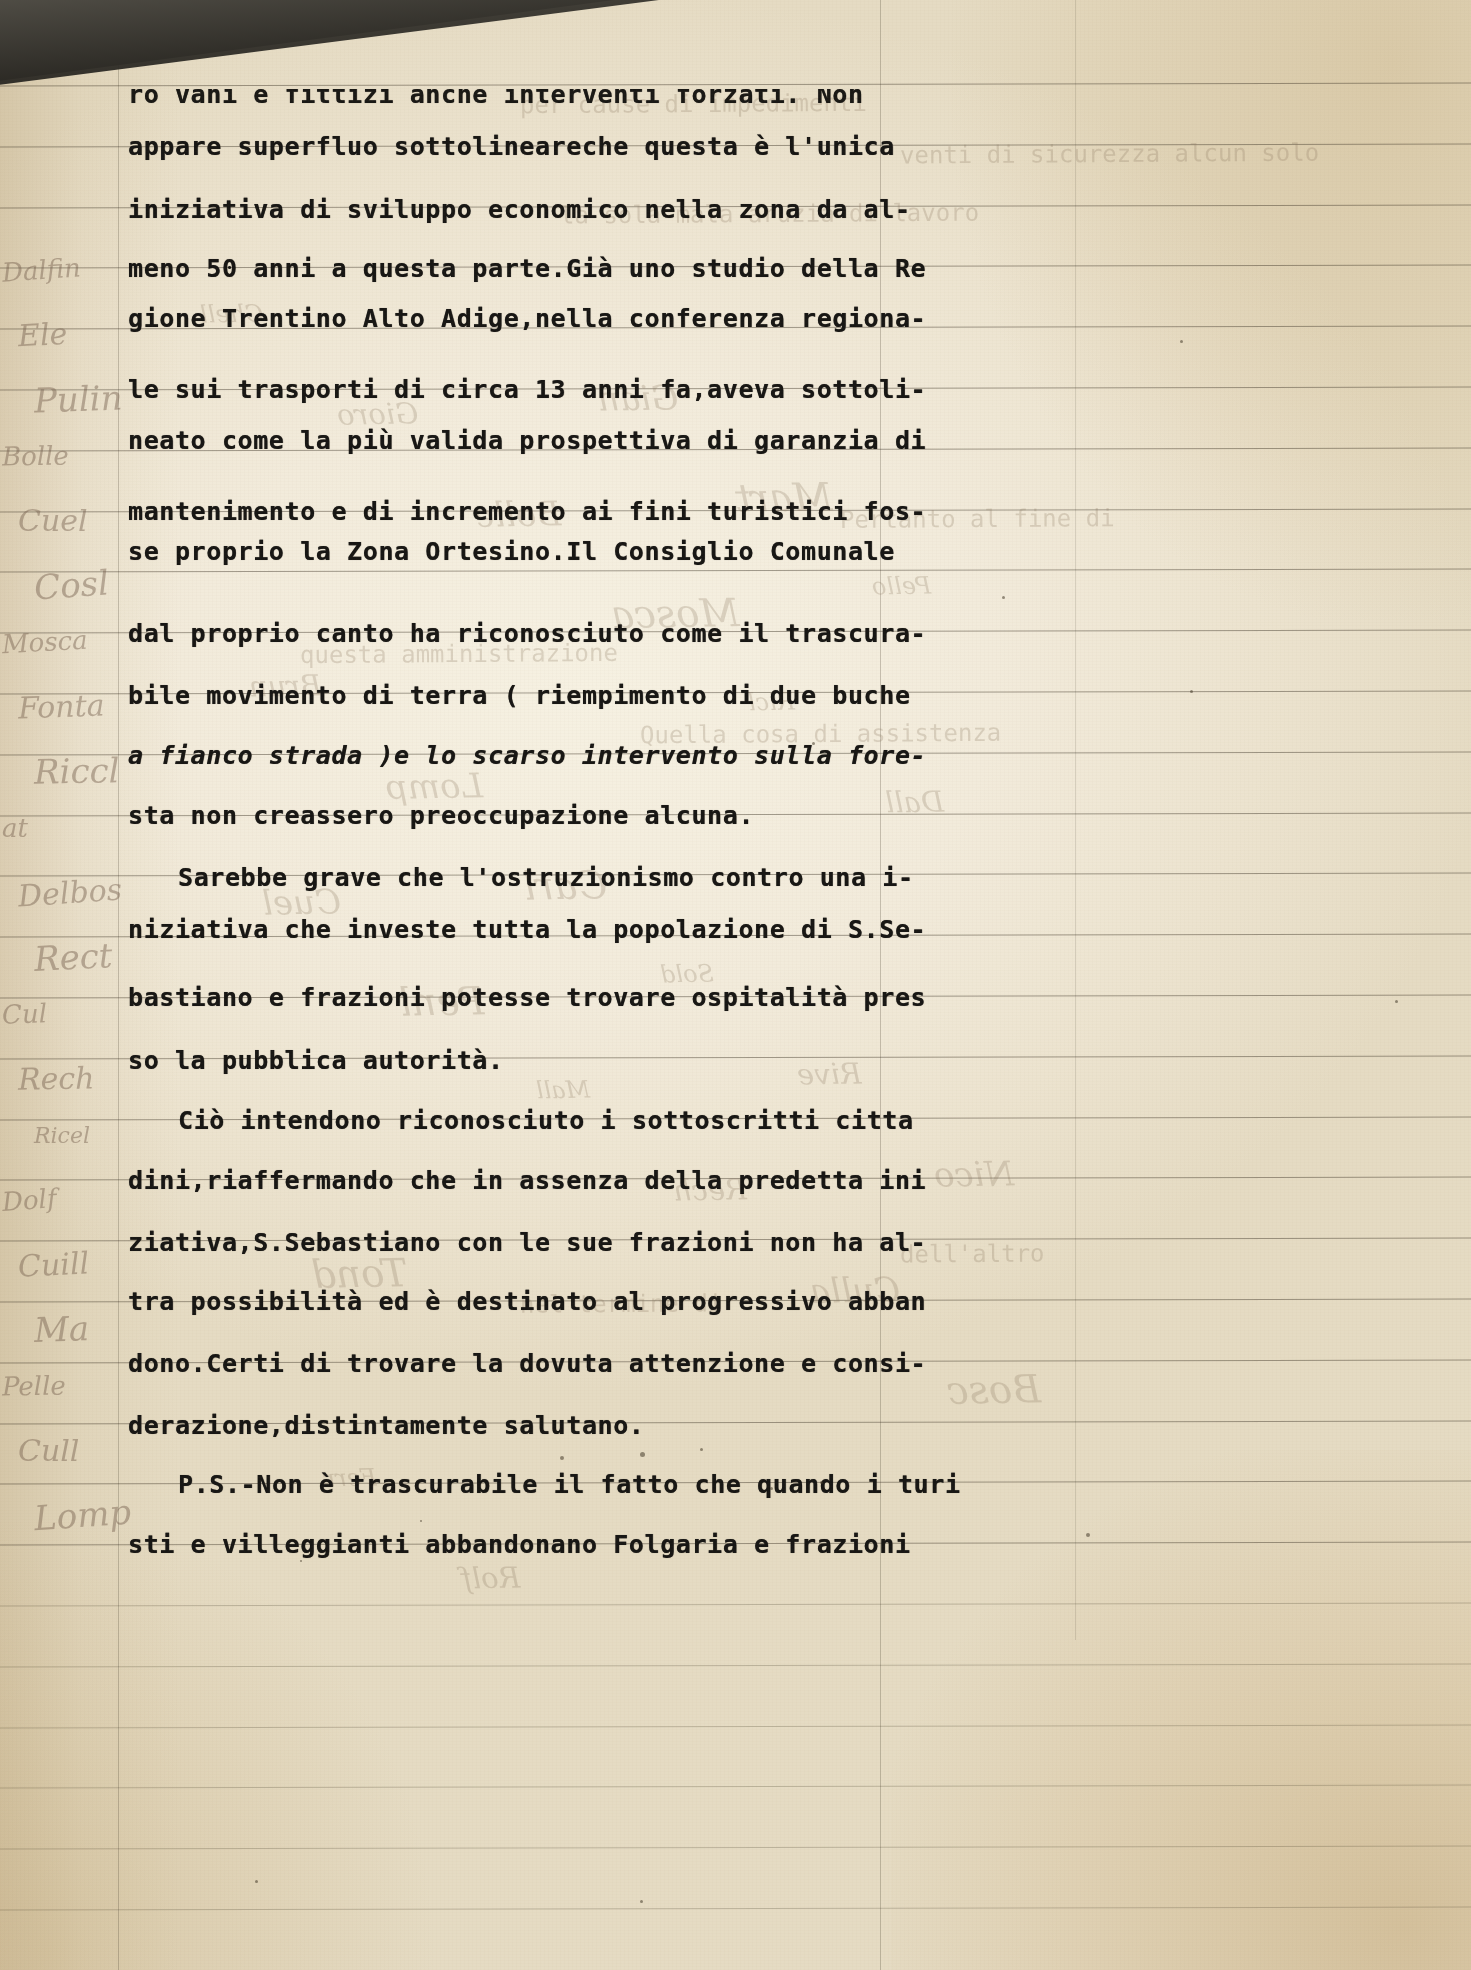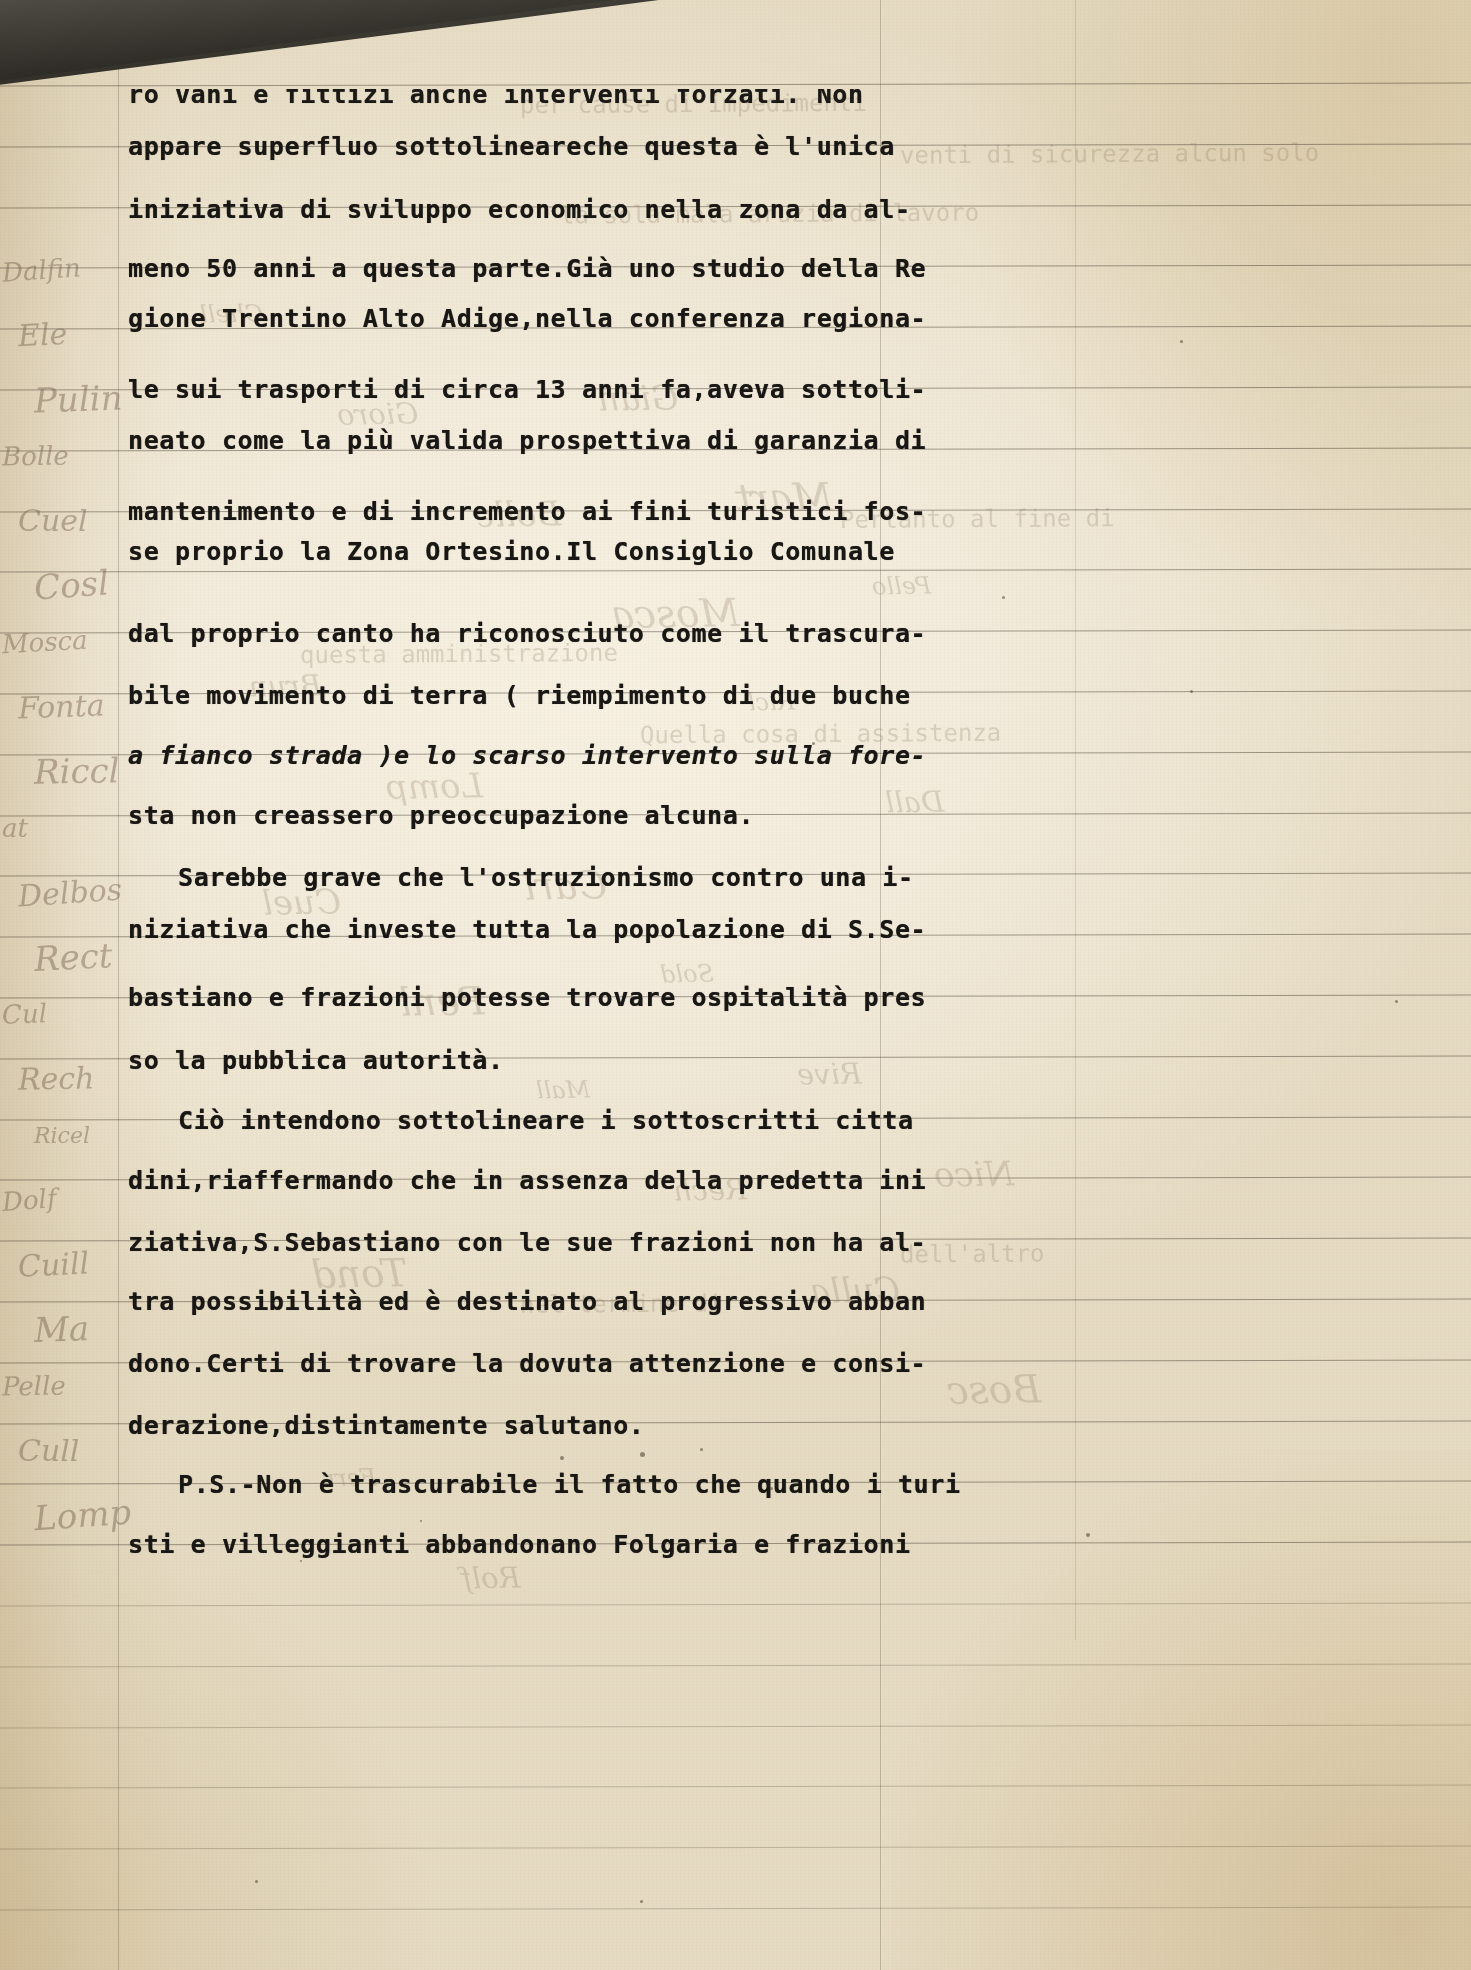--- a/index.html
+++ b/index.html
@@ -226,21 +226,21 @@
       <div class="tw-line" style="top: 496px; margin-top: 1px;">mantenimento e di incremento ai fini turistici fos-</div>
       <div class="tw-line" style="top: 538px; margin-top: -1px;">se proprio la Zona Ortesino.Il Consiglio Comunale</div>
       <div class="tw-line" style="top: 619px; margin-top: 0px;">dal proprio canto ha riconosciuto come il trascura-</div>
       <div class="tw-line" style="top: 680px; margin-top: 1px;">bile movimento di terra ( riempimento di due buche</div>
       <div class="tw-line" style="top: 741px; margin-top: 0px; font-style: italic;">a fianco strada )e lo scarso intervento sulla fore-</div>
       <div class="tw-line" style="top: 802px; margin-top: -1px;">sta non creassero preoccupazione alcuna.</div>
       <div class="tw-line indent" style="top: 862px; margin-top: 1px;">Sarebbe grave che l'ostruzionismo contro una i-</div>
       <div class="tw-line" style="top: 899px; margin-top: 16px;">niziativa che investe tutta la popolazione di S.Se-</div>
       <div class="tw-line" style="top: 984px; margin-top: -1px;">bastiano e frazioni potesse trovare ospitalità pres</div>
       <div class="tw-line" style="top: 1045px; margin-top: 1px;">so la pubblica autorità.</div>
-      <div class="tw-line indent" style="top: 1106px; margin-top: 0px;">Ciò intendono sottolineare i sottoscritti citta</div>
+      <div class="tw-line indent" style="top: 1106px; margin-top: 0px;">Ciò intendono riconosciuto i sottoscritti citta</div>
       <div class="tw-line" style="top: 1166px; margin-top: 0px;">dini,riaffermando che in assenza della predetta ini</div>
       <div class="tw-line" style="top: 1227px; margin-top: 1px;">ziativa,S.Sebastiano con le sue frazioni non ha al-</div>
       <div class="tw-line" style="top: 1288px; margin-top: -1px;">tra possibilità ed è destinato al progressivo abban</div>
       <div class="tw-line" style="top: 1349px; margin-top: 0px;">dono.Certi di trovare la dovuta attenzione e consi-</div>
       <div class="tw-line" style="top: 1410px; margin-top: 1px;">derazione,distintamente salutano.</div>
       <div class="tw-line indent" style="top: 1470px; margin-top: 0px;">P.S.-Non è trascurabile il fatto che quando i turi</div>
       <div class="tw-line" style="top: 1531px; margin-top: -1px;">sti e villeggianti abbandonano Folgaria e frazioni</div>
     </div>
 
   <div class="grain"></div>

